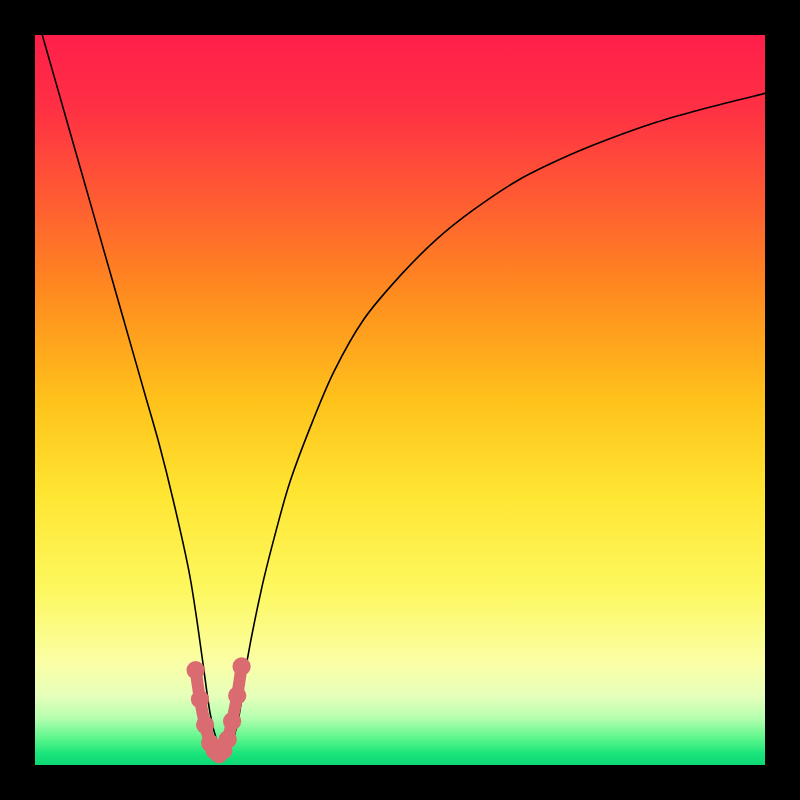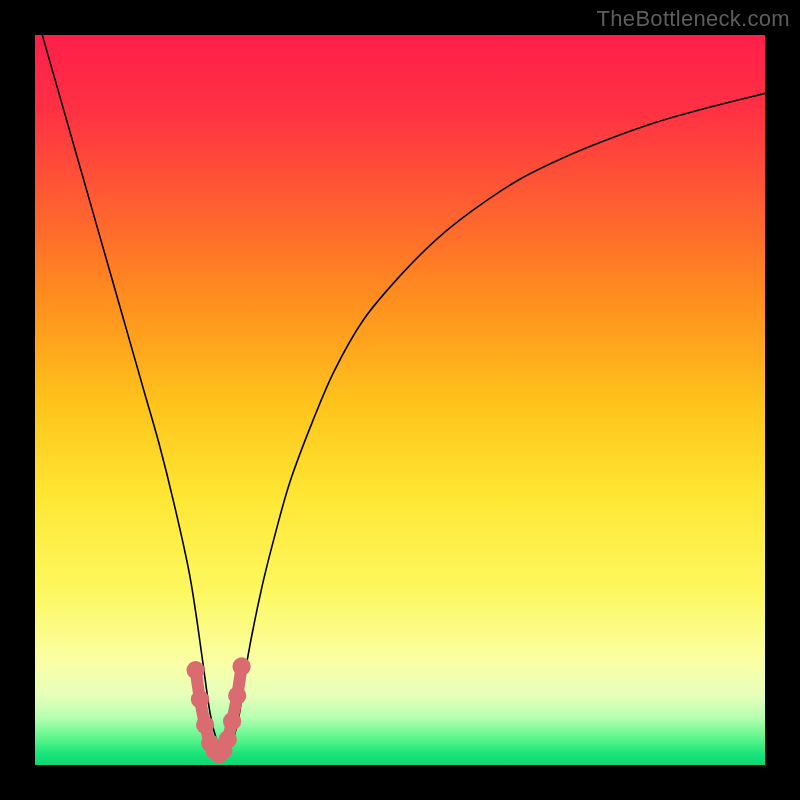--- a/index.html
+++ b/index.html
@@ -44,21 +44,20 @@
     color: #5d5d5d;
     font-size: 22px;
     letter-spacing: 0.3px;
     font-weight: 500;
   }
 </style>
 </head>
 <body>
 
 <div class="frame">
-  <div class="watermark">TheBottleneck.com</div>
 
   <div class="plot-area">
     <svg class="gradient" viewBox="0 0 100 100" preserveAspectRatio="none">
       <defs>
         <linearGradient id="bg-grad" x1="0" y1="0" x2="0" y2="1">
             <stop offset="0%" stop-color="#ff1f4a"></stop>
             <stop offset="10%" stop-color="#ff3044"></stop>
             <stop offset="22%" stop-color="#ff5a33"></stop>
             <stop offset="35%" stop-color="#ff8a1f"></stop>
             <stop offset="50%" stop-color="#ffc21b"></stop>

